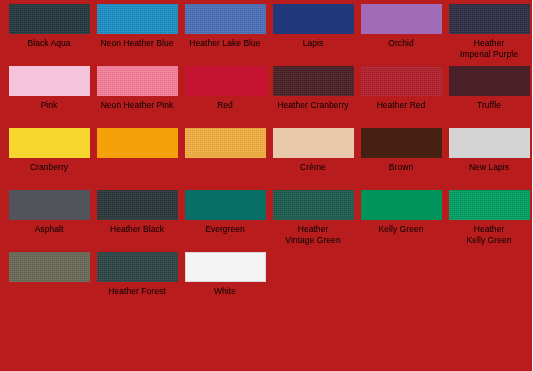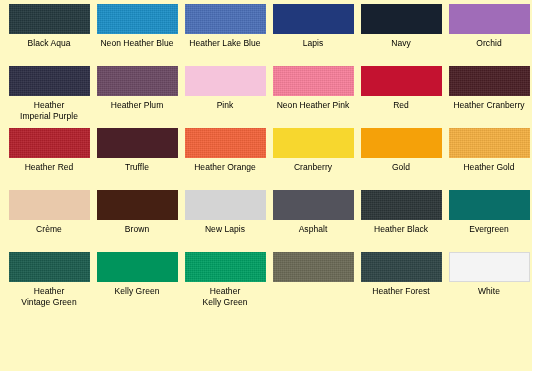--- a/index.html
+++ b/index.html
@@ -11,21 +11,21 @@
   body {
     width: 533px;
     height: 371px;
     font-family: "Liberation Sans", sans-serif;
     overflow: hidden;
   }
   #swatch-board {
     position: relative;
     width: 532px;
     height: 371px;
-    background: #fef9c3;
+    background: #b91c1c;
     box-sizing: border-box;
   }
   .swatch-grid {
     display: grid;
     grid-template-columns: repeat(6, 88px);
     grid-auto-rows: 62px;
     column-gap: 0px;
     row-gap: 0px;
     padding: 4px 0 0 5px;
     box-sizing: border-box;
@@ -86,35 +86,27 @@
       </div>
       <div class="swatch-cell">
         <div class="swatch-chip textured" style="background-color: rgb(76, 112, 184);"></div>
         <div class="swatch-label">Heather Lake Blue</div>
       </div>
       <div class="swatch-cell">
         <div class="swatch-chip" style="background-color: rgb(33, 57, 123);"></div>
         <div class="swatch-label">Lapis</div>
       </div>
       <div class="swatch-cell">
-        <div class="swatch-chip" style="background-color: rgb(23, 33, 47);"></div>
-        <div class="swatch-label">Navy</div>
-      </div>
-      <div class="swatch-cell">
         <div class="swatch-chip" style="background-color: rgb(160, 108, 184);"></div>
         <div class="swatch-label">Orchid</div>
       </div>
       <div class="swatch-cell">
         <div class="swatch-chip textured" style="background-color: rgb(45, 46, 68);"></div>
         <div class="swatch-label">Heather
 Imperial Purple</div>
-      </div>
-      <div class="swatch-cell">
-        <div class="swatch-chip textured" style="background-color: rgb(107, 74, 100);"></div>
-        <div class="swatch-label">Heather Plum</div>
       </div>
       <div class="swatch-cell">
         <div class="swatch-chip" style="background-color: rgb(245, 196, 219);"></div>
         <div class="swatch-label">Pink</div>
       </div>
       <div class="swatch-cell">
         <div class="swatch-chip textured" style="background-color: rgb(249, 127, 155);"></div>
         <div class="swatch-label">Neon Heather Pink</div>
       </div>
       <div class="swatch-cell">
@@ -127,34 +119,28 @@
       </div>
       <div class="swatch-cell">
         <div class="swatch-chip textured" style="background-color: rgb(180, 32, 44);"></div>
         <div class="swatch-label">Heather Red</div>
       </div>
       <div class="swatch-cell">
         <div class="swatch-chip" style="background-color: rgb(74, 32, 40);"></div>
         <div class="swatch-label">Truffle</div>
       </div>
       <div class="swatch-cell">
-        <div class="swatch-chip textured" style="background-color: rgb(244, 99, 58);"></div>
-        <div class="swatch-label">Heather Orange</div>
-      </div>
-      <div class="swatch-cell">
         <div class="swatch-chip" style="background-color: rgb(247, 215, 46);"></div>
         <div class="swatch-label">Cranberry</div>
       </div>
       <div class="swatch-cell">
         <div class="swatch-chip" style="background-color: rgb(245, 161, 9);"></div>
-        <div class="swatch-label">Gold</div>
       </div>
       <div class="swatch-cell">
         <div class="swatch-chip textured" style="background-color: rgb(245, 176, 65);"></div>
-        <div class="swatch-label">Heather Gold</div>
       </div>
       <div class="swatch-cell">
         <div class="swatch-chip" style="background-color: rgb(233, 201, 171);"></div>
         <div class="swatch-label">Crème</div>
       </div>
       <div class="swatch-cell">
         <div class="swatch-chip" style="background-color: rgb(69, 32, 19);"></div>
         <div class="swatch-label">Brown</div>
       </div>
       <div class="swatch-cell">

